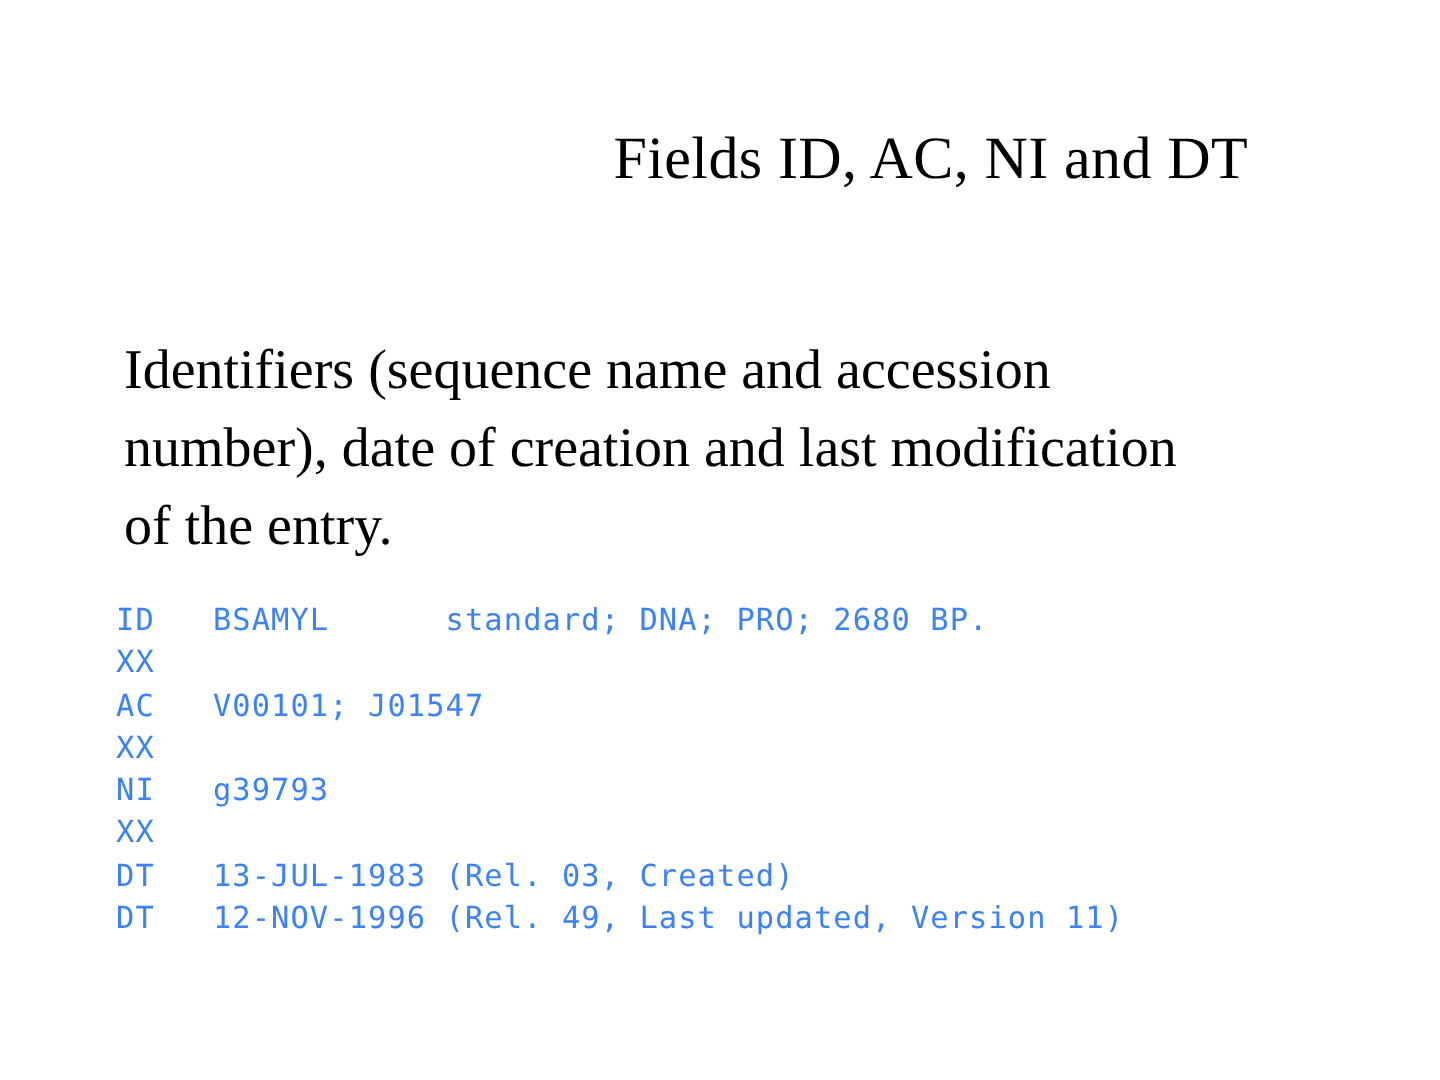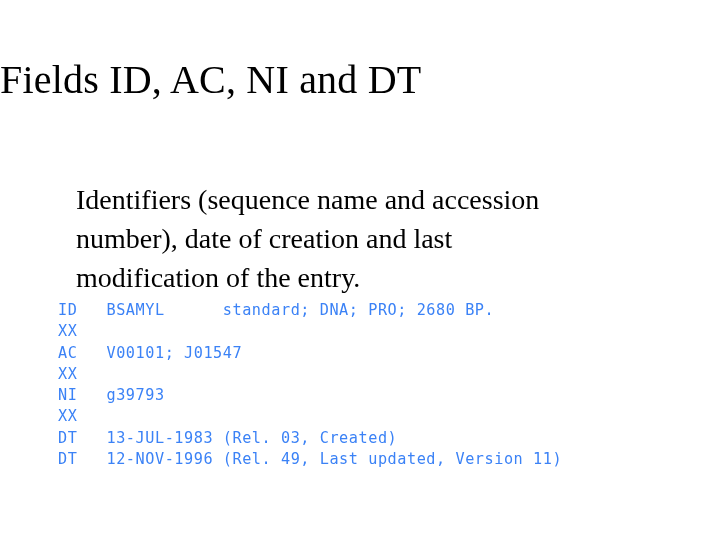--- a/index.html
+++ b/index.html
@@ -20,38 +20,38 @@
     position: relative;
     width: 720px;
     height: 540px;
     box-sizing: border-box;
   }
   .slide-title {
     position: absolute;
     left: 0;
     top: 58px;
     width: 624px;
-    text-align: left;
+    text-align: right;
     font-family: "Liberation Serif", "DejaVu Serif", serif;
-    font-size: 40px;
+    font-size: 30px;
     font-weight: normal;
     line-height: 44px;
     letter-spacing: 0.2px;
     color: #000000;
     margin: 0;
     white-space: nowrap;
   }
   .slide-body {
     position: absolute;
     left: 58px;
     top: 162px;
     width: 560px;
   }
   .body-paragraph {
-    margin: 18px;
+    margin: 4px;
     font-family: "Liberation Serif", "DejaVu Serif", serif;
     font-size: 28px;
     font-weight: normal;
     line-height: 39px;
     color: #000000;
   }
   .code-block {
     position: absolute;
     left: 58px;
     top: 300px;

